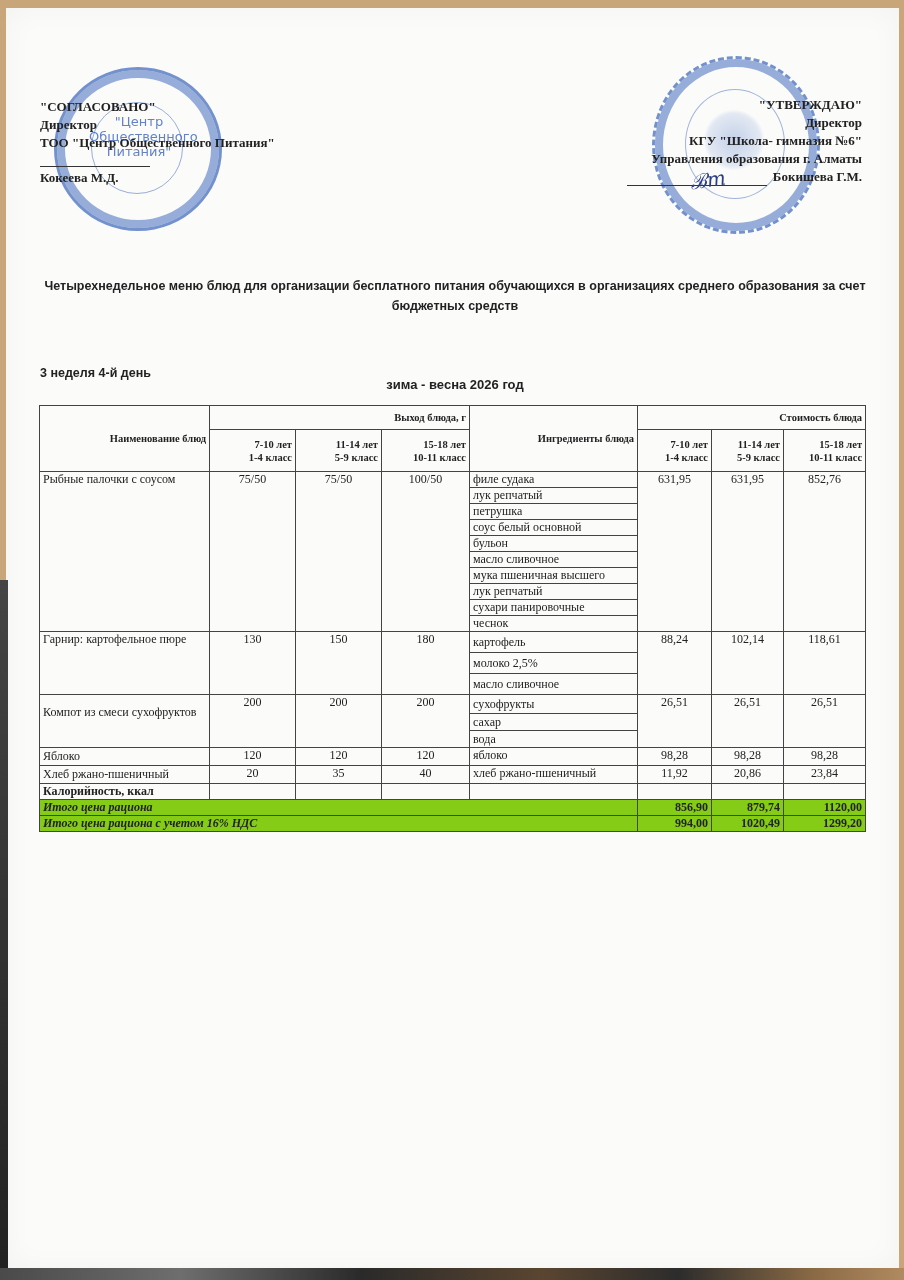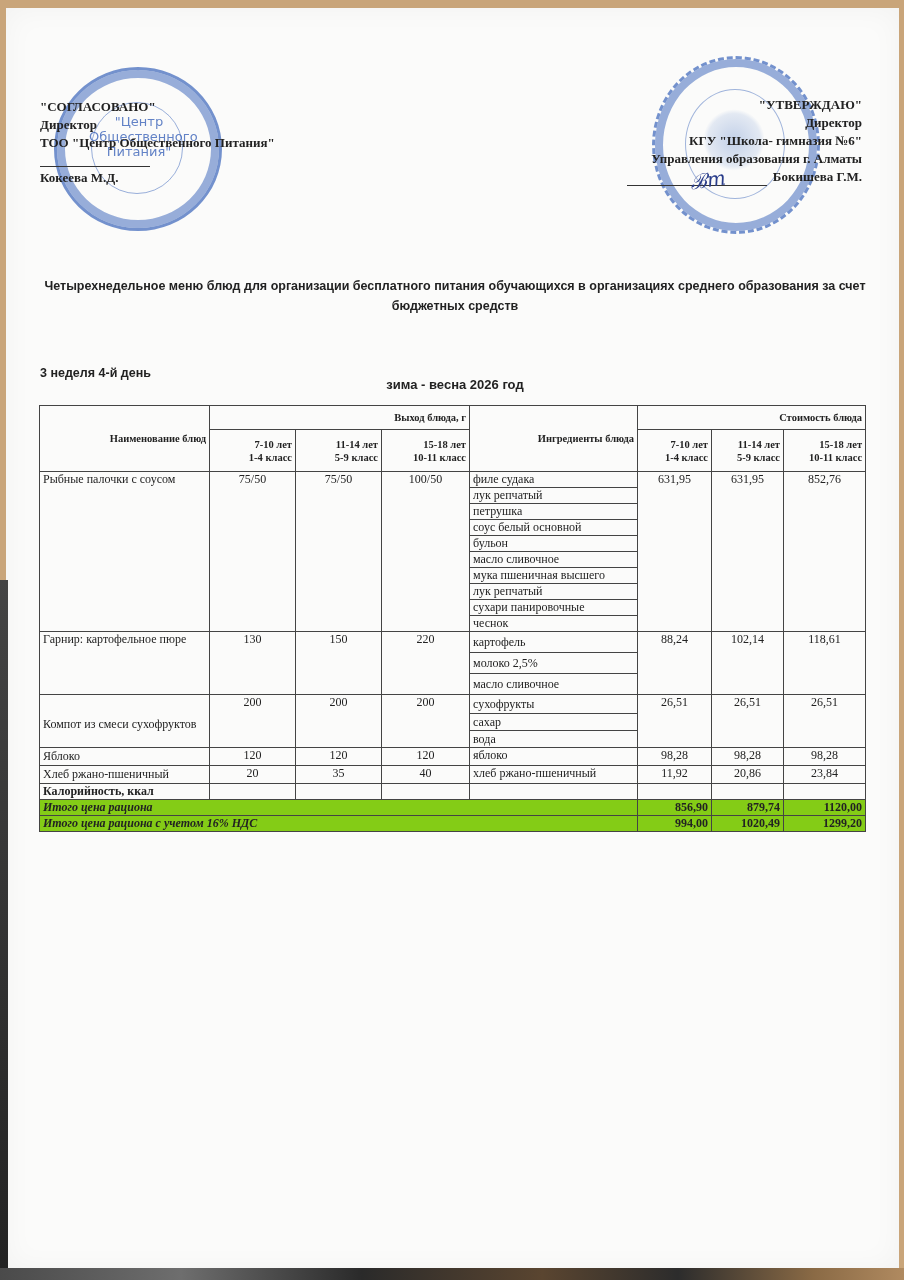--- a/index.html
+++ b/index.html
@@ -191,35 +191,35 @@
         <td>сухари панировочные</td>
       </tr>
     <tr>
         <td>чеснок</td>
       </tr>
 
     <tr style="height:20px">
       <td rowspan="3">Гарнир: картофельное пюре</td>
       <td rowspan="3" class="c">130</td>
       <td rowspan="3" class="c">150</td>
-      <td rowspan="3" class="c">220</td>
+      <td rowspan="3" class="c">180</td>
       <td style="height:20px;line-height:20px">картофель</td>
       <td rowspan="3" class="c">88,24</td>
       <td rowspan="3" class="c">102,14</td>
       <td rowspan="3" class="c">118,61</td>
     </tr>
     <tr>
         <td style="height:20px;line-height:20px">молоко 2,5%</td>
       </tr>
     <tr>
         <td style="height:20px;line-height:20px">масло сливочное</td>
       </tr>
 
     <tr>
-      <td rowspan="3" style="line-height:18px;padding-top:20px">Компот из смеси сухофруктов</td>
+      <td rowspan="3" style="line-height:18px;padding-top:8px">Компот из смеси сухофруктов</td>
       <td rowspan="3" class="c">200</td>
       <td rowspan="3" class="c">200</td>
       <td rowspan="3" class="c">200</td>
       <td style="height:18px;line-height:18px">сухофрукты</td>
       <td rowspan="3" class="c">26,51</td>
       <td rowspan="3" class="c">26,51</td>
       <td rowspan="3" class="c">26,51</td>
     </tr>
     <tr>
         <td style="height:16px;line-height:16px">сахар</td>

